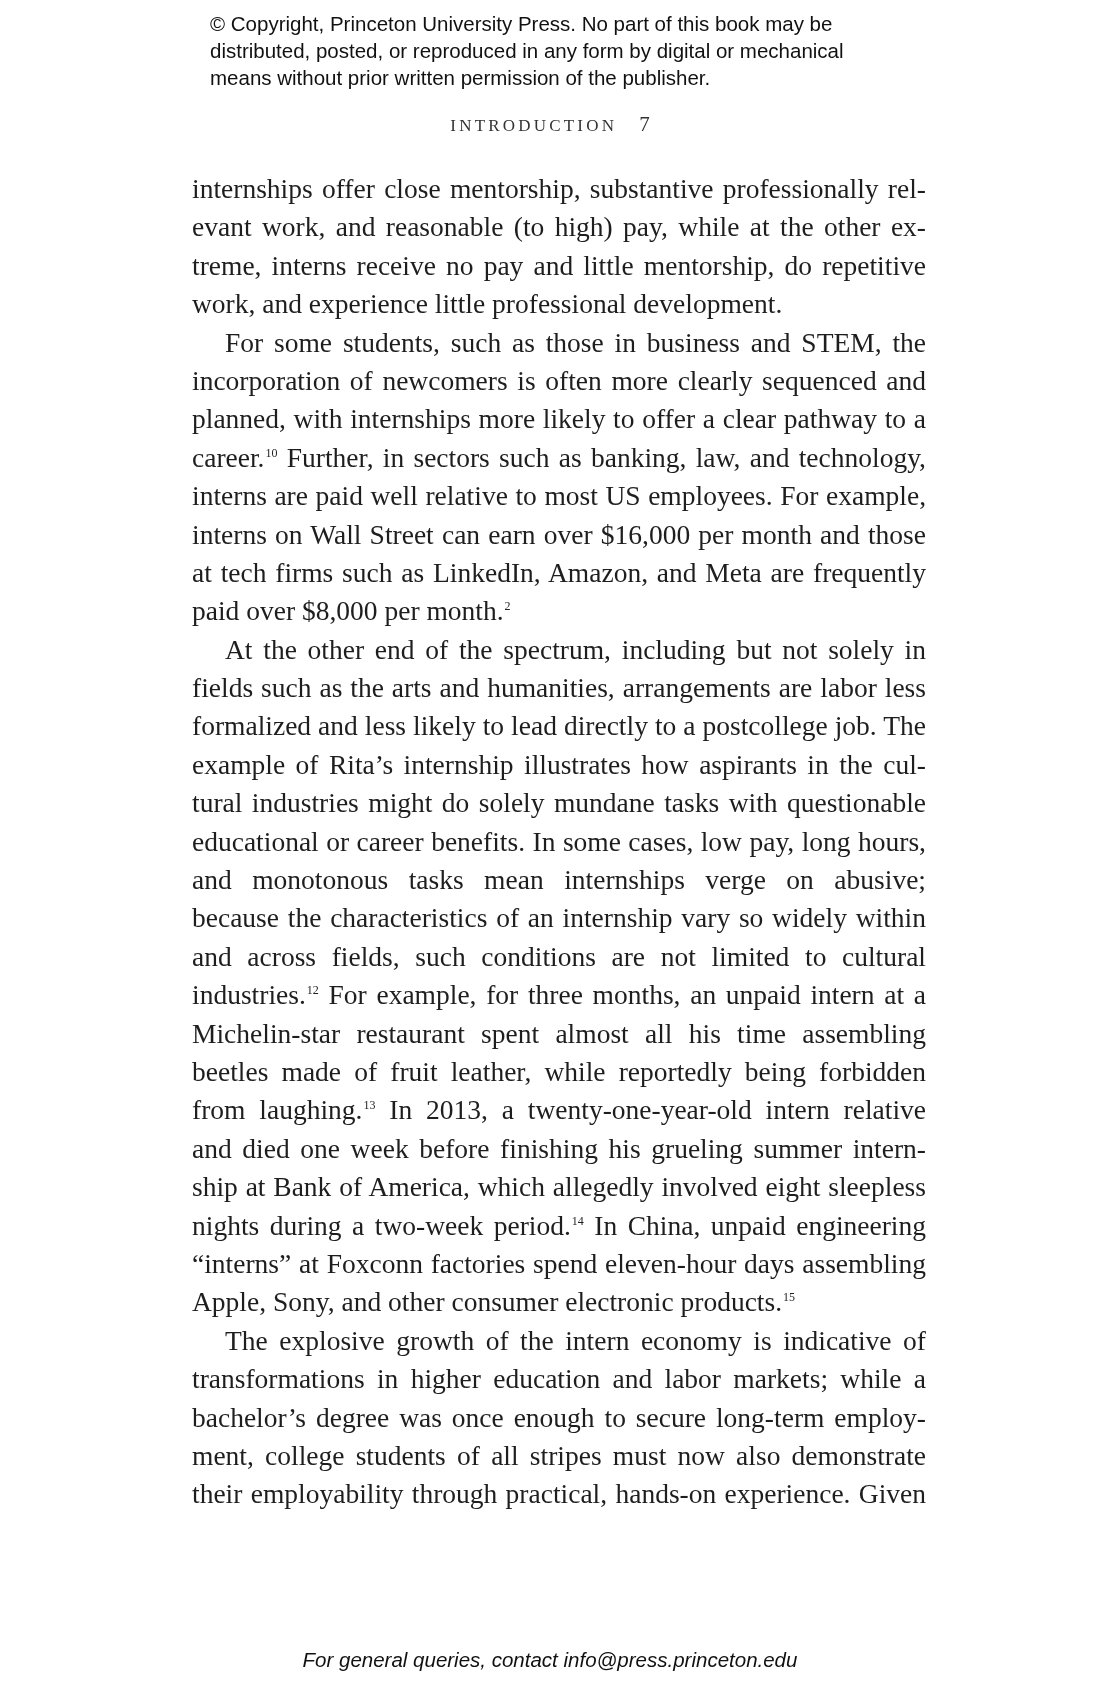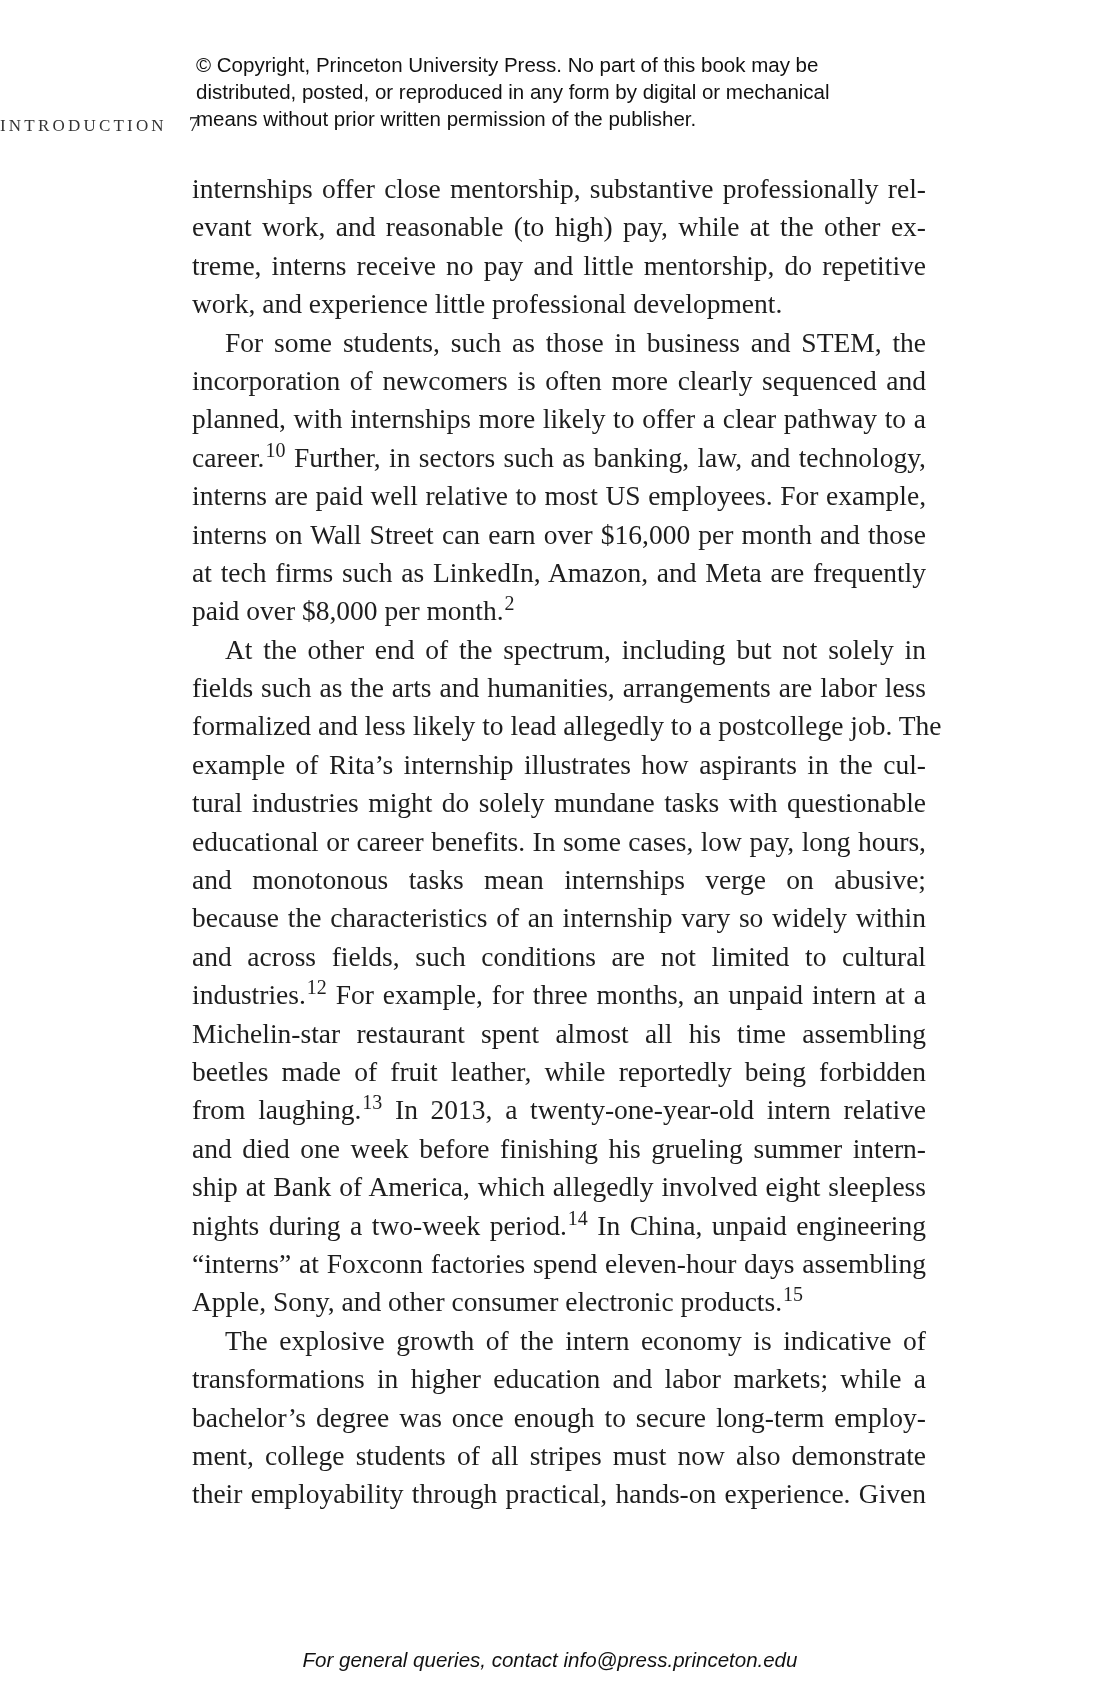--- a/index.html
+++ b/index.html
@@ -1,38 +1,38 @@
 <!DOCTYPE html>
 <html><head>
 <meta charset="utf-8">
 <style>
   html, body { margin: 0; padding: 0; background: #ffffff; }
   body { width: 1100px; height: 1700px; position: relative; overflow: hidden; color: #1a1a1a; }
   .notice {
-    position: absolute; left: 196px; top: 10px; width: 720px;
-    font-family: "Liberation Sans", sans-serif; font-size: 20.5px; line-height: 27px; color: #111; margin-top: 41px;
+    position: absolute; left: 210px; top: 10px; width: 720px;
+    font-family: "Liberation Sans", sans-serif; font-size: 20.5px; line-height: 27px; color: #111;
   }
   .notice div { white-space: nowrap; }
   .running-head {
-    position: absolute; left: 0; top: 112px; width: 1100px; text-align: left;
+    position: absolute; left: 0; top: 112px; width: 1100px; text-align: center;
     font-family: "Liberation Serif", serif; font-size: 17px; color: #333;
   }
   .running-head .title { letter-spacing: 3.2px; }
   .running-head .pno { font-size: 21px; margin-left: 22px; }
   .body-text {
     position: absolute; left: 164px; top: 170px; width: 762px;
     font-family: "Liberation Serif", serif; font-size: 27.5px; color: #1e1e1e;
   }
   .line {
     height: 38.4px; line-height: 38.4px; white-space: nowrap;
     text-align: justify; text-align-last: justify; overflow: visible; margin-left: 28px;
   }
   .line.last { text-align-last: left; }
   .line.indent { padding-left: 33px; }
-  .line sup { font-size: 20px; line-height: 0; vertical-align: 10px; margin-left: 1px; }
+  .line sup { font-size: 12px; line-height: 0; vertical-align: 10px; margin-left: 1px; }
   .footer {
     position: absolute; left: 0; top: 1648px; width: 1100px; text-align: center;
     font-family: "Liberation Sans", sans-serif; font-size: 20.5px; color: #111; font-style: italic;
   }
 </style>
 </head>
 <body>
 
 <div class="notice">
   <div>© Copyright, Princeton University Press. No part of this book may be</div>
@@ -52,21 +52,21 @@
     <div class="line indent"><span>For some students, such as those in business and STEM, the</span></div>
     <div class="line"><span>incorporation of newcomers is often more clearly sequenced and</span></div>
     <div class="line"><span>planned, with internships more likely to offer a clear pathway to a</span></div>
     <div class="line"><span>career.</span><sup>10</sup><span> Further, in sectors such as banking, law, and technology,</span></div>
     <div class="line"><span>interns are paid well relative to most US employees. For example,</span></div>
     <div class="line"><span>interns on Wall Street can earn over $16,000 per month and those</span></div>
     <div class="line"><span>at tech firms such as LinkedIn, Amazon, and Meta are frequently</span></div>
     <div class="line last"><span>paid over $8,000 per month.</span><sup>2</sup></div>
     <div class="line indent"><span>At the other end of the spectrum, including but not solely in</span></div>
     <div class="line"><span>fields such as the arts and humanities, arrangements are labor less</span></div>
-    <div class="line"><span>formalized and less likely to lead allegedly to a postcollege job. The</span></div>
+    <div class="line"><span>formalized and less likely to lead directly to a postcollege job. The</span></div>
     <div class="line"><span>example of Rita’s internship illustrates how aspirants in the cul-</span></div>
     <div class="line"><span>tural industries might do solely mundane tasks with questionable</span></div>
     <div class="line"><span>educational or career benefits. In some cases, low pay, long hours,</span></div>
     <div class="line"><span>and monotonous tasks mean internships verge on abusive;</span></div>
     <div class="line"><span>because the characteristics of an internship vary so widely within</span></div>
     <div class="line"><span>and across fields, such conditions are not limited to cultural</span></div>
     <div class="line"><span>industries.</span><sup>12</sup><span> For example, for three months, an unpaid intern at a</span></div>
     <div class="line"><span>Michelin-star restaurant spent almost all his time assembling</span></div>
     <div class="line"><span>beetles made of fruit leather, while reportedly being forbidden</span></div>
     <div class="line"><span>from laughing.</span><sup>13</sup><span> In 2013, a twenty-one-year-old intern relative</span></div>

